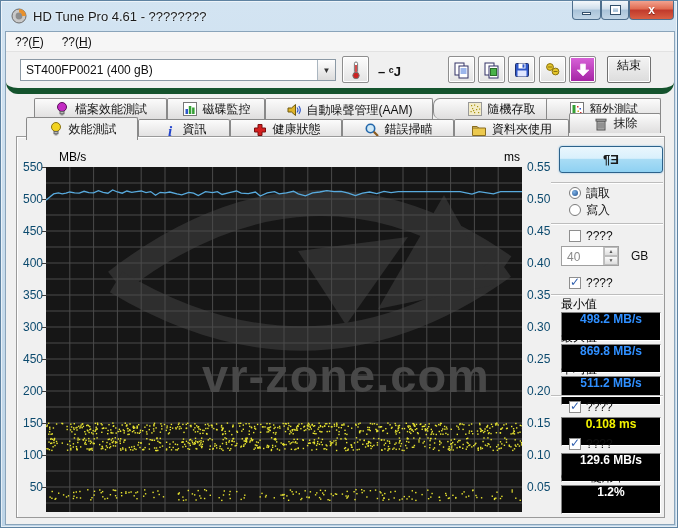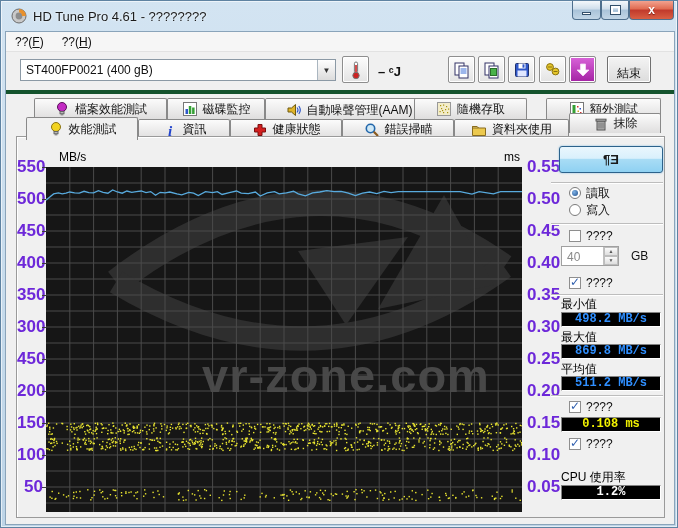--- a/index.html
+++ b/index.html
@@ -28,76 +28,76 @@
   #client { position:absolute; left:4px; top:30px; width:670px; height:494px;
     background:#f0f0f0; border:1px solid #8aa4ba; }
   
 
   #menubar { position:absolute; left:0; top:0; width:100%; height:20px;
     background:#f6f6f6; border-bottom:1px solid #e2e2e2; display:flex; align-items:center; }
   .menu-item { padding:2px 9px; }
   .menu-item u { text-decoration:underline; }
 
   
-  #toolbar { position:absolute; left:0; top:21px; width:100%; height:41px; border-bottom:4px solid #14532d; }
+  #toolbar { position:absolute; left:0; top:21px; width:100%; height:41px; border-bottom:6px solid #14532d;border-radius:12px; }
   #drive-combo { position:absolute; left:14px; top:6px; width:316px; height:22px; background:#fff;
     border:1px solid #8b99a5; display:flex; align-items:center; }
   #drive-combo .combo-text { flex:1; padding:0 5px; font-size:12px; }
   #combo-arrow-btn { width:18px; height:20px; background:linear-gradient(#fefefe,#dcdcdc); border-left:1px solid #aab6c0;
     display:flex; align-items:center; justify-content:center; font-size:8px; color:#333; }
   .toolbtn { position:absolute; top:3px; width:27px; height:27px;
     border:1px solid #8e8e8e; border-radius:2px;
     background:linear-gradient(#fcfcfc,#e3e3e3); box-shadow:inset 0 0 0 1px #fff;
     display:flex; align-items:center; justify-content:center; }
   #btn-temp { left:336px; }
   #temp-text { position:absolute; left:372px; top:11px; font-weight:bold; font-size:13px; color:#111; }
   #btn-copytext { left:442px; } #btn-copyimg { left:472px; } #btn-save { left:502px; }
   #btn-gold { left:533px; } #btn-capture { left:563px; background:linear-gradient(#d964d9,#a322a3); }
   #btn-exit { position:absolute; left:601px; top:3px; width:44px; height:27px;
     border:1px solid #707070; border-radius:2px; background:linear-gradient(#f4f4f4,#dcdcdc);
-    box-shadow:inset 0 0 0 1px #fff; display:flex; align-items:flex-end; justify-content:center; font-size:12px; }
+    box-shadow:inset 0 0 0 1px #fff; display:flex; align-items:flex-start; justify-content:center; font-size:12px; }
 
   
   .tab { position:absolute; display:flex; align-items:center; justify-content:center; gap:5px;
     border:1px solid #898989; border-bottom:none; border-radius:2px 2px 0 0;
     background:linear-gradient(#fbfbfb,#dfdede); font-size:12px; }
   .tab .ticon { width:16px; height:16px; flex:0 0 16px; }
   .tab.active { background:#f0f0f0; z-index:5; }
 
   #tabpanel { position:absolute; left:10px; top:104px; width:649px; height:382px;
     background:#f0f0f0; border:1px solid #9a9a9a; box-shadow:inset 1px 1px 0 #fff; z-index:1; }
   
 
   
   #plot { position:absolute; left:29px; top:30px; width:476px; height:345px; background:#161616; }
   .axis-unit { position:absolute; font-size:12px; color:#000; }
-  .tick-label { position:absolute; font-size:17px; color:#6d28d9; height:14px; line-height:14px;font-weight:bold; }
+  .tick-label { position:absolute; font-size:12px; color:#0c4a6e; height:14px; line-height:14px; }
   .tick-label.left { width:26px; text-align:right; left:0; }
   .tick-label.right { left:510px; text-align:left; width:34px; }
   .tick-mark { position:absolute; left:25px; width:4px; height:1px; background:#3a3a3a; }
 
   
   .sep { position:absolute; left:534px; width:112px; height:2px;
     border-top:1px solid #bdbdbd; border-bottom:1px solid #fff; }
   #start-btn { position:absolute; left:542px; top:9px; width:104px; height:27px;
     border:1px solid #2c628b; border-radius:3px;
     background:linear-gradient(#eaf6fd,#d9f0fc 45%,#a8dcf5 50%,#8fd1f2);
     box-shadow:0 0 2px #7ab8e0; display:flex; align-items:center; justify-content:center;
     font-size:13px; font-weight:bold; color:#1a1a1a; }
   .radio-row, .check-row { position:absolute; left:552px; display:flex; align-items:center; gap:5px; height:14px; }
   .radio { width:12px; height:12px; border:1px solid #7b7b7b; border-radius:50%; background:#fff; position:relative; }
   .radio.sel::after { content:""; position:absolute; left:2px; top:2px; width:6px; height:6px; border-radius:50%;
     background:radial-gradient(circle at 35% 35%, #7fb2e6, #1f4f8b); }
   .checkbox { width:12px; height:12px; border:1px solid #8e8e8e; background:#fff; position:relative; }
   .checkbox.on::after { content:"✓"; position:absolute; left:0; top:-3px; font-size:12px; font-weight:bold; color:#2f5fae; }
   .field-label { position:absolute; left:544px; font-size:12px; color:#000; height:14px; line-height:14px; }
-  .valbox { position:absolute; left:544px; width:100px; height:15px; background:#000;
+  .valbox { position:absolute; left:544px; width:100px; height:29px; background:#000;
     border-top:1px solid #828282; border-left:1px solid #828282;
     border-bottom:1px solid #fff; border-right:1px solid #fff;
-    text-align:center; font-size:12px; font-weight:bold; line-height:13px;font-family:Liberation Mono, monospace; }
+    text-align:center; font-size:12px; font-weight:bold; line-height:13px; }
   .val-blue { color:#2f8fff; } .val-yellow { color:#f3f300; } .val-white { color:#fff; }
   #spinner { position:absolute; left:544px; top:109px; width:58px; height:20px; border:1px solid #a0a0a0; background:#fff; display:flex; }
   #spinner .spin-val { flex:1; color:#8a8a8a; font-size:12px; padding:3px 0 0 5px; }
   #spin-btns { width:15px; display:flex; flex-direction:column; border-left:1px solid #c0c0c0; }
   #spin-btns div { flex:1; background:linear-gradient(#fafafa,#dedede); border:1px solid #bdbdbd;
     font-size:5px; line-height:7px; text-align:center; color:#555; }
   #gb-label { position:absolute; left:614px; top:112px; font-size:12px; }
 </style>
 </head>
 <body>
@@ -199,21 +199,21 @@
           </svg>
           <span>磁碟監控</span>
         </div>
         <div class="tab" style="left: 259px; top: 66px; width: 168px; height: 23px;">
           <svg viewBox="0 0 16 16" class="ticon">
             <polygon points="2,6 5.5,6 9.5,2.5 9.5,13.5 5.5,10 2,10" fill="#e0b428" stroke="#6e5a10"></polygon>
             <path d="M11 5.5 q2 2.5 0 5 M12.8 4 q3 4 0 8" stroke="#2f57c8" fill="none" stroke-width="1.2"></path>
           </svg>
           <span>自動噪聲管理(AAM)</span>
         </div>
-        <div class="tab" style="left: 408px; top: 66px; width: 113px; height: 21px;">
+        <div class="tab" style="left: 427px; top: 66px; width: 136px; height: 21px; border-radius: 7px;">
           <svg viewBox="0 0 16 16" class="ticon">
             <rect x="1.5" y="1.5" width="13" height="13" fill="#f3ecc9" stroke="#999"></rect>
             <g fill="#a89410">
               <rect x="4" y="4" width="1.2" height="1.2"></rect>
               <rect x="7" y="3.5" width="1.2" height="1.2"></rect>
               <rect x="10" y="5" width="1.2" height="1.2"></rect>
               <rect x="5" y="7" width="1.2" height="1.2"></rect>
               <rect x="9" y="8" width="1.2" height="1.2"></rect>
               <rect x="12" y="7.5" width="1.2" height="1.2"></rect>
               <rect x="3.5" y="10" width="1.2" height="1.2"></rect>
@@ -1651,18 +1651,19 @@
 
       <div class="check-row" style="top:263px;">
         <span class="checkbox on"></span>
         <span>????</span>
       </div>
       <div class="valbox val-yellow" style="top:280px;">0.108 ms</div>
       <div class="check-row" style="top:300px;">
         <span class="checkbox on"></span>
         <span>????</span>
       </div>
+      <div class="valbox val-white" style="top:316px;">129.6 MB/s</div>
       <span class="field-label" style="top:333px;">CPU 使用率</span>
       <div class="valbox val-white" style="top:348px;">1.2%</div>
     </div>
 
   </div>
 </div>
 
 </body></html>

